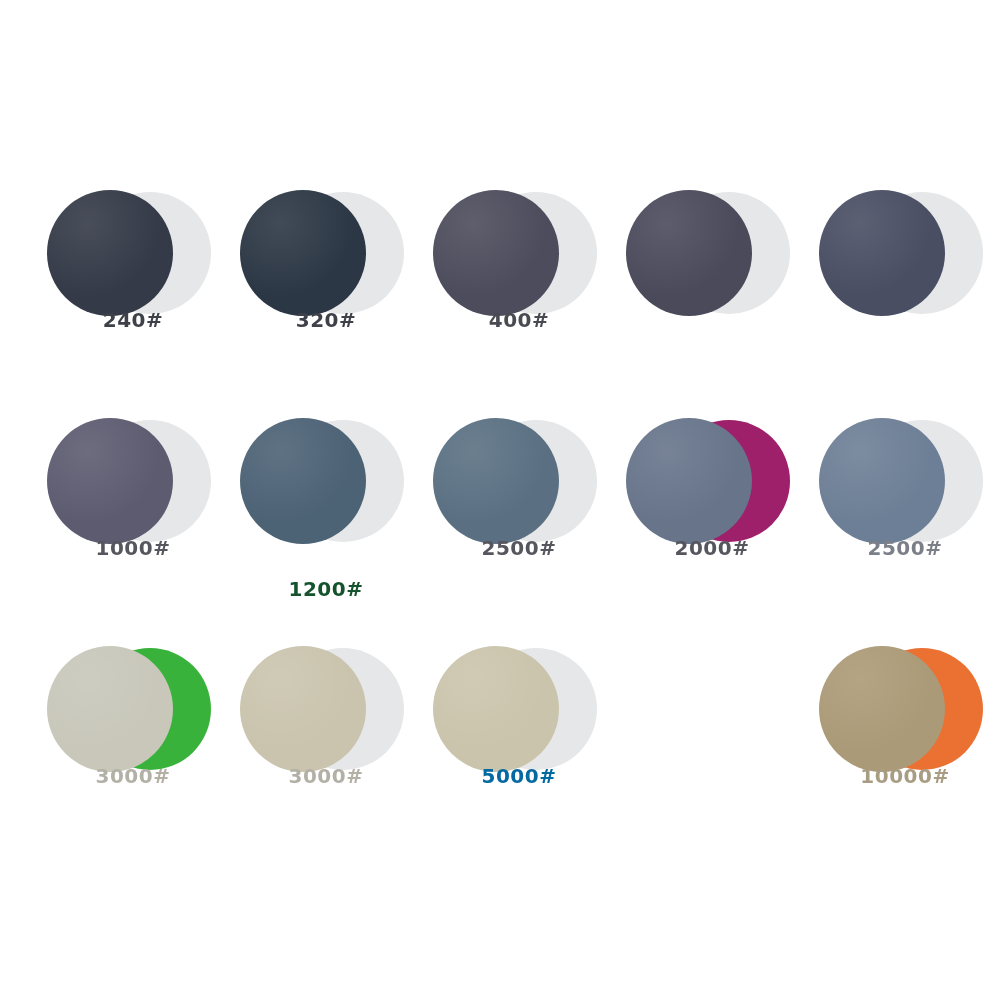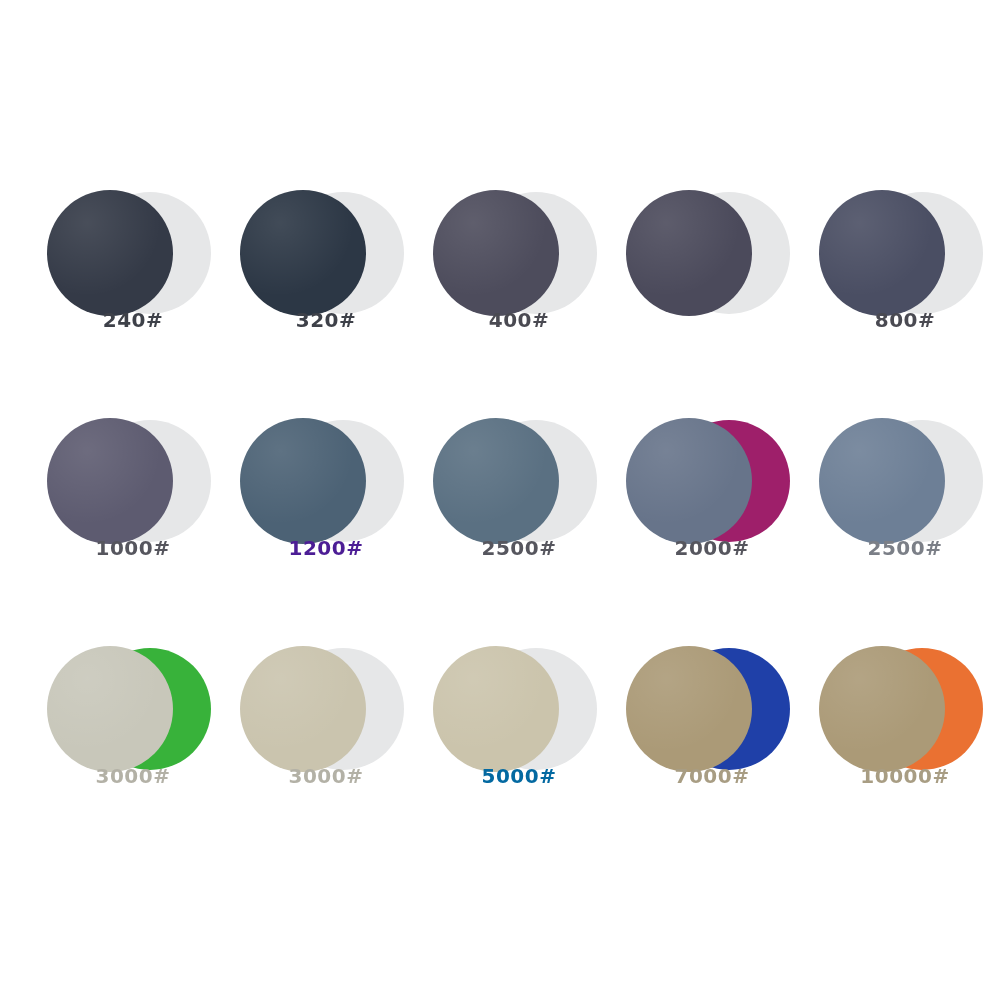--- a/index.html
+++ b/index.html
@@ -124,35 +124,34 @@
         <div class="disc-pair">
           <div class="disc-back textured" style="background: rgb(230, 231, 232);"></div>
           <div class="disc-front" style="background: rgb(75, 74, 91);"></div>
         </div>
       </div>
       <div class="cell" style="left: 819px; top: 190px;">
         <div class="disc-pair">
           <div class="disc-back textured" style="background: rgb(230, 231, 232);"></div>
           <div class="disc-front" style="background: rgb(74, 78, 99);"></div>
         </div>
-        <div class="grit-label" style="color: rgb(74, 74, 82);">800#</div>
       </div>
       <div class="cell" style="left: 47px; top: 418px;">
         <div class="disc-pair">
           <div class="disc-back textured" style="background: rgb(230, 231, 232);"></div>
           <div class="disc-front" style="background: rgb(93, 91, 112);"></div>
         </div>
         <div class="grit-label" style="color: rgb(86, 86, 94);">1000#</div>
       </div>
       <div class="cell" style="left: 240px; top: 418px;">
         <div class="disc-pair">
           <div class="disc-back textured" style="background: rgb(230, 231, 232);"></div>
           <div class="disc-front" style="background: rgb(76, 98, 117);"></div>
         </div>
-        <div class="grit-label" style="color: #4c1d95;">1200#</div>
+        <div class="grit-label" style="color: #14532d; margin-top: 41px;">1200#</div>
       </div>
       <div class="cell" style="left: 433px; top: 418px;">
         <div class="disc-pair">
           <div class="disc-back textured" style="background: rgb(230, 231, 232);"></div>
           <div class="disc-front" style="background: rgb(90, 112, 130);"></div>
         </div>
         <div class="grit-label" style="color: rgb(86, 86, 94);">2500#</div>
       </div>
       <div class="cell" style="left: 626px; top: 418px;">
         <div class="disc-pair">
@@ -182,27 +181,20 @@
         </div>
         <div class="grit-label" style="color: rgb(179, 177, 166);">3000#</div>
       </div>
       <div class="cell" style="left: 433px; top: 646px;">
         <div class="disc-pair">
           <div class="disc-back textured" style="background: rgb(230, 231, 232);"></div>
           <div class="disc-front" style="background: rgb(203, 196, 172);"></div>
         </div>
         <div class="grit-label" style="color: #0369a1;">5000#</div>
       </div>
-      <div class="cell" style="left: 626px; top: 646px;">
-        <div class="disc-pair">
-          <div class="disc-back" style="background: rgb(31, 64, 168);"></div>
-          <div class="disc-front" style="background: rgb(171, 154, 119);"></div>
-        </div>
-        <div class="grit-label" style="color: rgb(168, 157, 131);">7000#</div>
-      </div>
       <div class="cell" style="left: 819px; top: 646px;">
         <div class="disc-pair">
           <div class="disc-back" style="background: rgb(234, 113, 50);"></div>
           <div class="disc-front" style="background: rgb(171, 154, 119);"></div>
         </div>
         <div class="grit-label" style="color: rgb(168, 157, 131);">10000#</div>
       </div>
     </div>
 </div>
 

